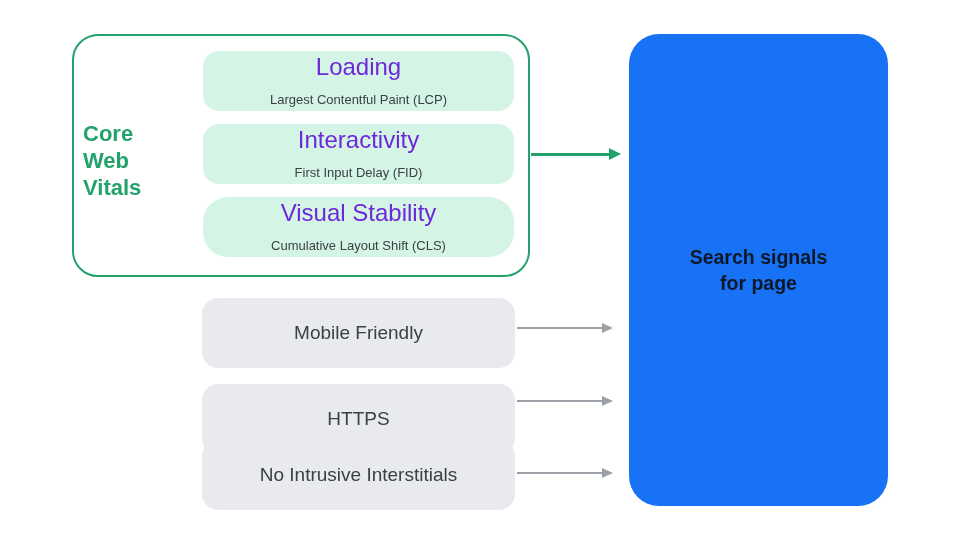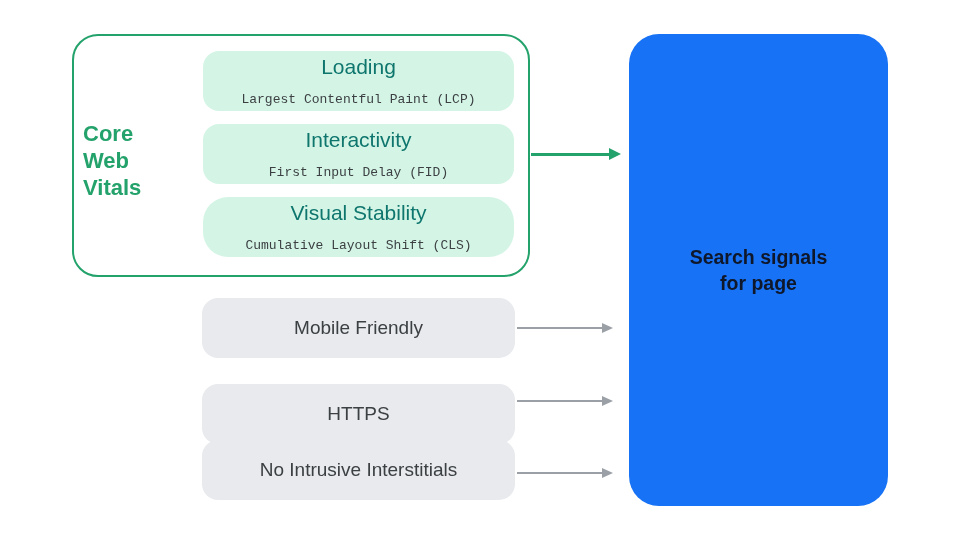--- a/index.html
+++ b/index.html
@@ -51,38 +51,37 @@
     display: flex;
     flex-direction: column;
     align-items: center;
     justify-content: center;
     text-align: center;
   }
   .vital-pill.p0 { top: 51px; }
   .vital-pill.p1 { top: 124px; }
   .vital-pill.p2 { top: 197px; border-radius: 25px; }
   .vital-title {
-    color: #0f766e;
-    font-size: 21px;
+    color: #6d28d9;
+    font-size: 24px;
     line-height: 23px;
   }
   .vital-subtitle {
     color: #3c4043;
     font-size: 13px;
     line-height: 16px;
     margin-top: 14px;
-    font-family: Liberation Mono, monospace;
   }
 
   
   .signal-pill {
     position: absolute;
     left: 202px;
     width: 313px;
-    height: 60px;
+    height: 70px;
     background: #e8eaed;
     border-radius: 16px;
     display: flex;
     align-items: center;
     justify-content: center;
     text-align: center;
   }
   .signal-pill.p0 { top: 298px; }
   .signal-pill.p1 { top: 384px; }
   .signal-pill.p2 { top: 440px; }

